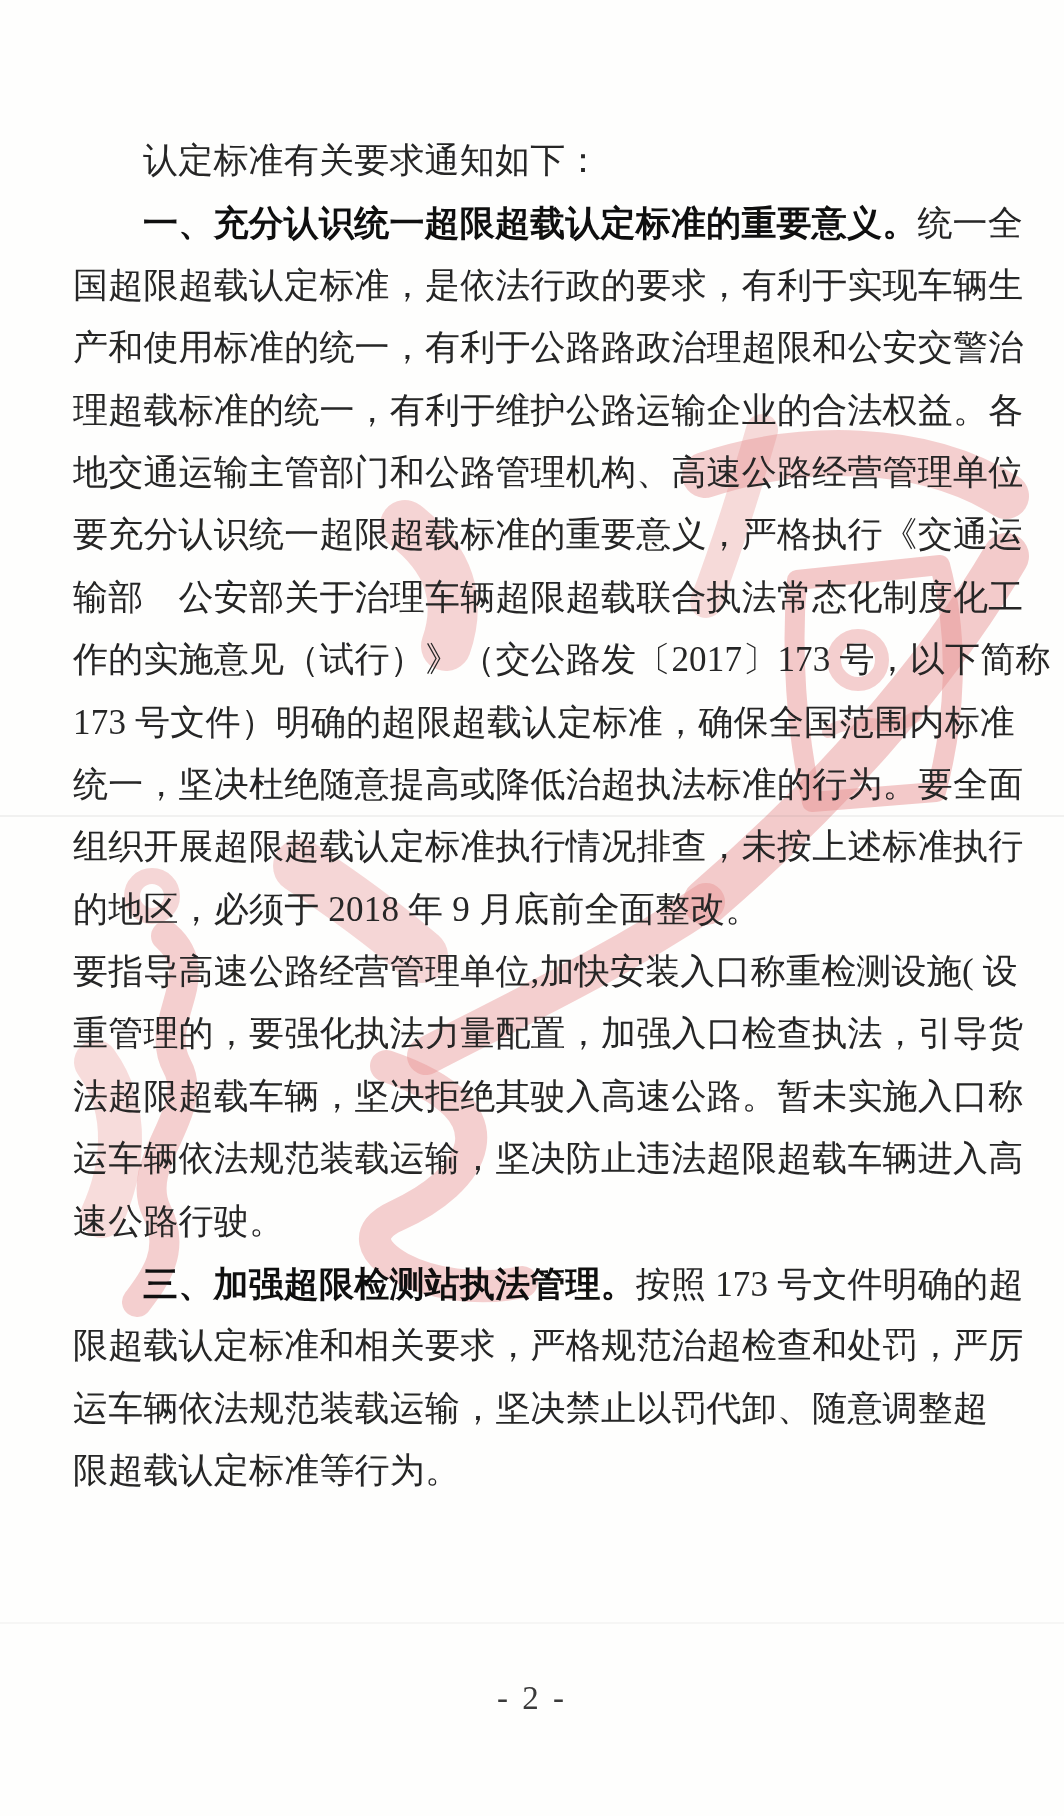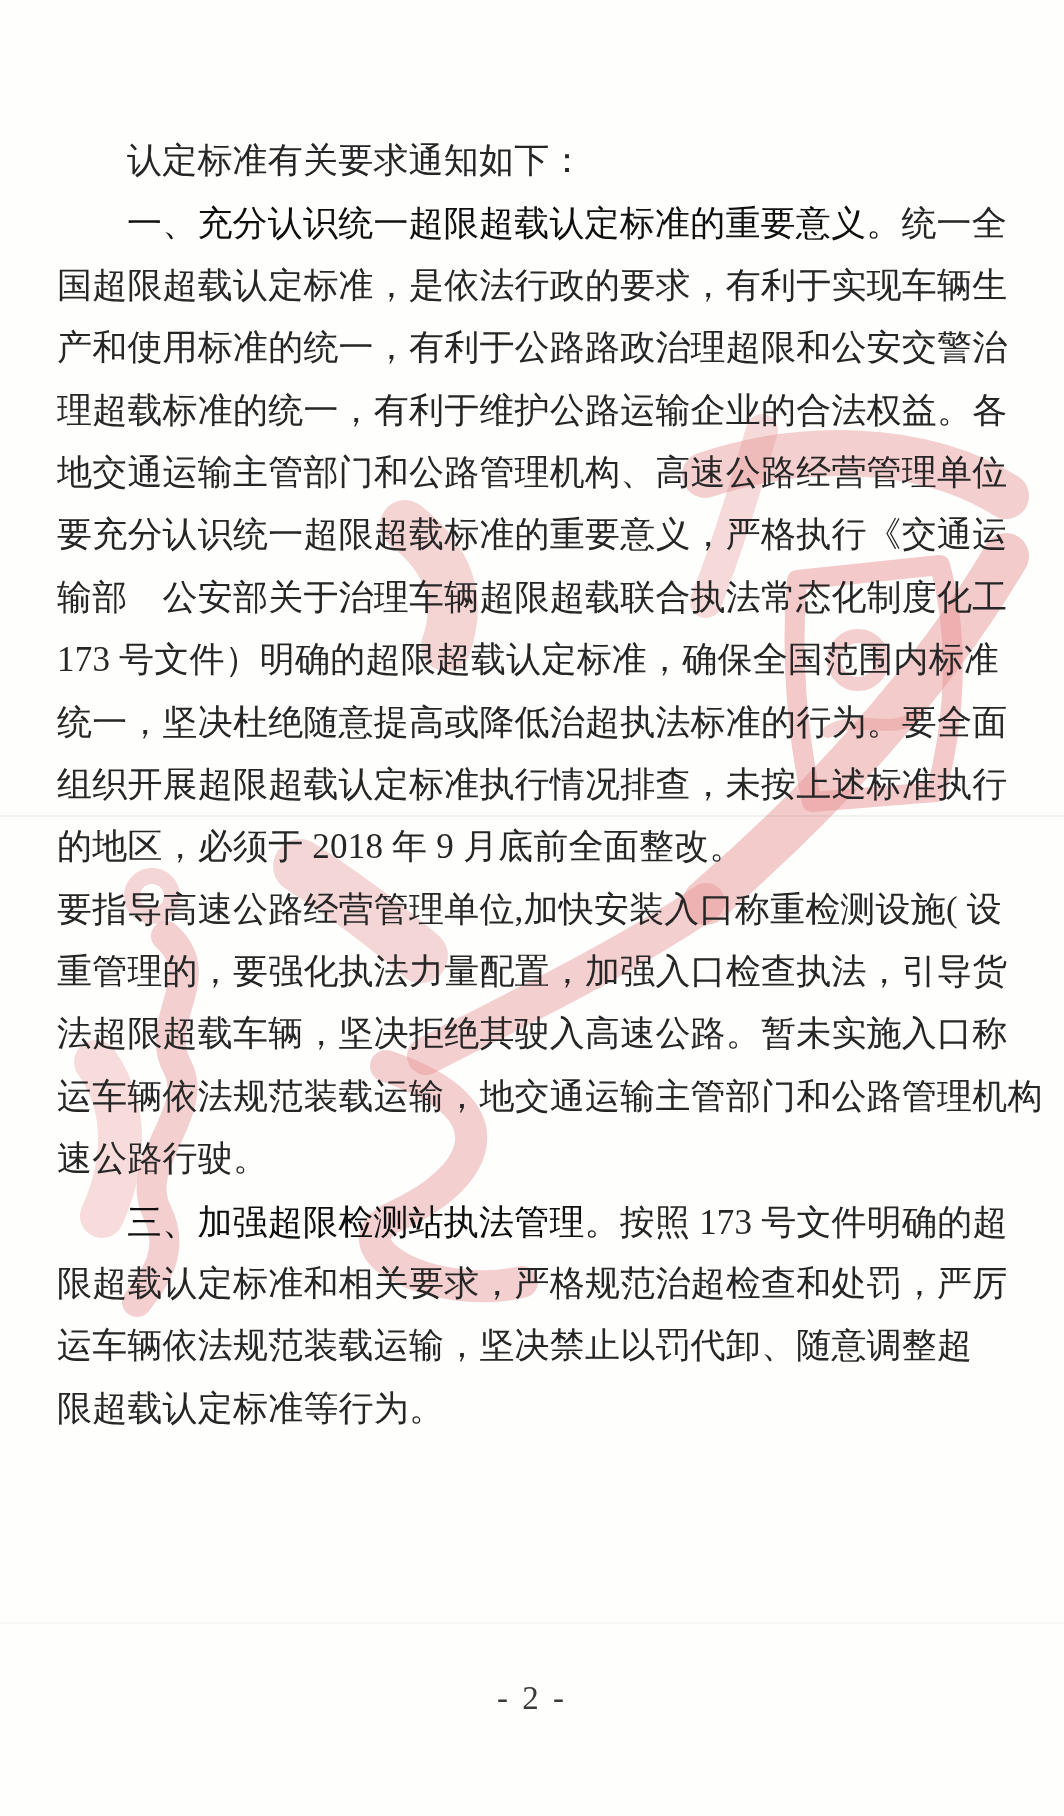--- a/index.html
+++ b/index.html
@@ -19,25 +19,26 @@
   .scanline-1{top:815px;}
   .scanline-2{top:1622px;background:rgba(90,90,90,0.05);}
   .textblock{
     position:absolute;left:57px;top:130px;width:955px;
   }
   .line{
     height:62.4px;line-height:62.4px;
     font-size:35px;letter-spacing:0.2px;
     color:var(--ink,#262626);
     white-space:nowrap;
+    margin-left:16px;
   }
   .line.indent{padding-left:70px;}
   .line b{
     font-family:"Liberation Sans","DejaVu Sans",sans-serif;
-    font-weight:400;
+    font-weight:700;
     color:var(--head,#0f0f0f);
     text-align:right;
   }
   .pageno{
     position:absolute;top:1680px;left:0;width:100%;
     text-align:center;font-size:33px;color:#3a3a3a;letter-spacing:3px;
   }
 </style>
 </head>
 <body>
@@ -67,28 +68,29 @@
 
   <main class="textblock" id="lines">
       <div class="line indent"><span>认定标准有关要求通知如下：</span></div>
       <div class="line indent"><b>一、充分认识统一超限超载认定标准的重要意义。</b><span>统一全</span></div>
       <div class="line"><span>国超限超载认定标准，是依法行政的要求，有利于实现车辆生</span></div>
       <div class="line"><span>产和使用标准的统一，有利于公路路政治理超限和公安交警治</span></div>
       <div class="line"><span>理超载标准的统一，有利于维护公路运输企业的合法权益。各</span></div>
       <div class="line"><span>地交通运输主管部门和公路管理机构、高速公路经营管理单位</span></div>
       <div class="line"><span>要充分认识统一超限超载标准的重要意义，严格执行《交通运</span></div>
       <div class="line"><span>输部　公安部关于治理车辆超限超载联合执法常态化制度化工</span></div>
+      <div class="line"><span>作的实施意见（试行）》（交公路发〔2017〕173 号，以下简称</span></div>
       <div class="line"><span>173 号文件）明确的超限超载认定标准，确保全国范围内标准</span></div>
       <div class="line"><span>统一，坚决杜绝随意提高或降低治超执法标准的行为。要全面</span></div>
       <div class="line"><span>组织开展超限超载认定标准执行情况排查，未按上述标准执行</span></div>
       <div class="line"><span>的地区，必须于 2018 年 9 月底前全面整改。</span></div>
       <div class="line"><span>要指导高速公路经营管理单位,加快安装入口称重检测设施( 设</span></div>
       <div class="line"><span>重管理的，要强化执法力量配置，加强入口检查执法，引导货</span></div>
       <div class="line"><span>法超限超载车辆，坚决拒绝其驶入高速公路。暂未实施入口称</span></div>
-      <div class="line"><span>运车辆依法规范装载运输，地交通运输主管部门和公路管理机构</span></div>
+      <div class="line"><span>运车辆依法规范装载运输，坚决防止违法超限超载车辆进入高</span></div>
       <div class="line"><span>速公路行驶。</span></div>
       <div class="line indent"><b>三、加强超限检测站执法管理。</b><span>按照 173 号文件明确的超</span></div>
       <div class="line"><span>限超载认定标准和相关要求，严格规范治超检查和处罚，严厉</span></div>
       <div class="line"><span>运车辆依法规范装载运输，坚决禁止以罚代卸、随意调整超</span></div>
       <div class="line"><span>限超载认定标准等行为。</span></div>
     </main>
 
   <div class="pageno">- 2 -</div>
 
 </div>

